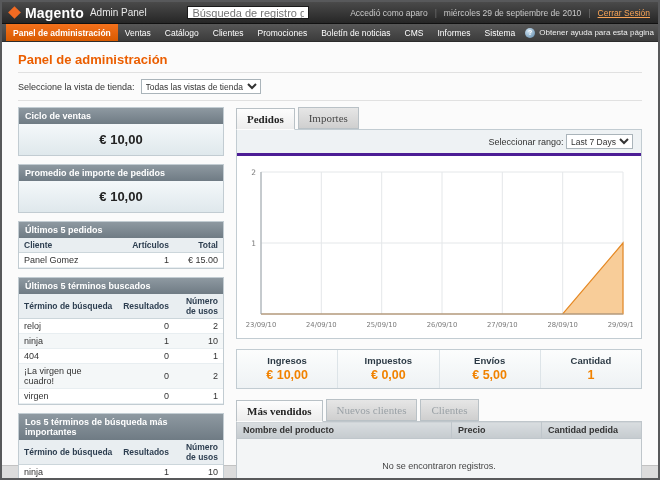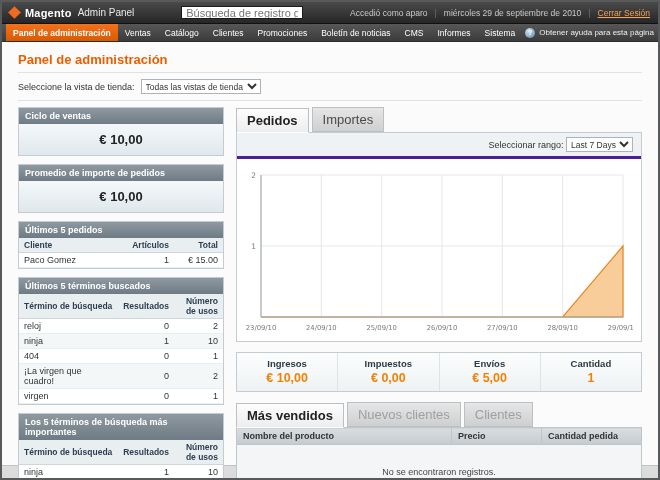--- a/index.html
+++ b/index.html
@@ -3,21 +3,21 @@
 <meta charset="utf-8">
 <style>
   * { box-sizing: border-box; margin: 0; padding: 0; }
   body { font-family: "Liberation Sans", sans-serif; background: #b9b9b9; }
   .frame { width: 660px; height: 480px; border: 2px solid #58595b; background: #dcdcdc; overflow: hidden; }
 
   
   .topbar { height: 22px; background: linear-gradient(#4a4a4a, #262626); display: flex; align-items: center; justify-content: space-between; padding: 0 8px; color: #fff; border-bottom: 1px solid #111; }
   .brand { display: flex; align-items: center; gap: 6px; }
   .logo-mark { width: 9px; height: 9px; background: #f26a22; transform: rotate(45deg); display: inline-block; }
-  .brand-name { font-weight: bold; font-size: 11px; letter-spacing: .2px; }
+  .brand-name { font-weight: bold; font-size: 14px; letter-spacing: .2px; }
   .brand-sub { font-size: 10px; color: #e8e8e8; }
   .global-search { width: 122px; height: 13px; font-size: 11px; border: 1px solid #1a1a1a; background: #fff; color: #555; padding: 0 4px; font-family: "Liberation Sans", sans-serif; }
   .top-right { display: flex; align-items: center; gap: 7px; font-size: 8.5px; color: #c9c9c9; }
   .top-right .sep { color: #6f6f6f; }
   .logout { color: #f9a456; text-decoration: underline; cursor: pointer; }
 
   
   .nav { height: 18px; background: linear-gradient(#575757, #3b3b3b); display: flex; align-items: stretch; padding: 0 4px; border-bottom: 1px solid #2c2c2c; }
   .nav-item { font-size: 8.5px; color: #fff; padding: 0 7px; display: flex; align-items: center; cursor: pointer; white-space: nowrap; }
   .nav-item.active { background: linear-gradient(#f4711c, #d85a00); font-weight: bold; }
@@ -40,21 +40,21 @@
   .panel-head { background: linear-gradient(#8e99a1, #6f7b84); color: #fff; font-weight: bold; font-size: 9px; padding: 3px 6px; }
   .panel-value { background: linear-gradient(#f4f8fa, #dfe8ec); text-align: center; font-weight: bold; font-size: 13px; color: #222; padding: 8px 0; }
   .mini-table { width: 100%; border-collapse: collapse; font-size: 9px; background: #fff; }
   .mini-table th { background: #e9eef1; color: #2d3e50; font-weight: bold; text-align: left; padding: 2px 5px; border-bottom: 1px solid #ccd6db; font-size: 8.5px; }
   .mini-table td { padding: 2px 5px; border-bottom: 1px solid #e8eef1; color: #333; }
   .mini-table tbody tr:nth-child(even) td { background: #f4f7f8; }
   .mini-table th:nth-child(n+2), .mini-table td:nth-child(n+2) { text-align: right; width: 24%; margin-top: 25px; }
 
   
   .tabs { display: flex; gap: 3px; align-items: flex-end; }
-  .tab { font-size: 13px; padding: 4px 10px; border: 1px solid #b9c1c6; background: linear-gradient(#e6e6e6, #cfcfcf); color: #4a4a4a; cursor: pointer; white-space: nowrap; }
+  .tab { font-size: 11px; padding: 4px 10px; border: 1px solid #b9c1c6; background: linear-gradient(#e6e6e6, #cfcfcf); color: #4a4a4a; cursor: pointer; white-space: nowrap; font-family: Liberation Serif, serif; }
   .tab.active { background: linear-gradient(#fdfdfd, #ededed); font-weight: bold; color: #222; position: relative; margin-bottom: -1px; border-bottom-color: #fdfdfd; z-index: 2; }
   .tab.disabled { color: #9aa1a6; cursor: default; }
   .chart-box { border: 1px solid #c2ccd2; background: #fff; position: relative; z-index: 1; }
   .range-bar { background: #eef2f4; border-bottom: 3px solid #4c1d95; padding: 4px 8px; text-align: right; font-size: 9px; color: #333; }
   .chart-wrap { padding: 6px; }
   .chart { display: block; }
   .chart text { font-family: "DejaVu Sans", sans-serif; }
 
   .stats { display: flex; border: 1px solid #c2ccd2; background: linear-gradient(#fcfdfd, #eef2f4); margin-top: 10px; }
   .stat { flex: 1; text-align: center; padding: 5px 0 6px; border-left: 1px solid #dde4e8; }
@@ -136,21 +136,21 @@
           <table class="mini-table">
             <thead>
                 <tr>
                   <th>Cliente</th>
                   <th>Artículos</th>
                   <th>Total</th>
                 </tr>
               </thead>
             <tbody>
                 <tr>
-                  <td>Paco Gomez</td>
+                  <td>Panel Gomez</td>
                   <td>1</td>
                   <td>€ 15.00</td>
                 </tr>
               </tbody>
           </table>
         </section>
 
         <section class="panel">
           <div class="panel-head">Últimos 5 términos buscados</div>
           <table class="mini-table">

